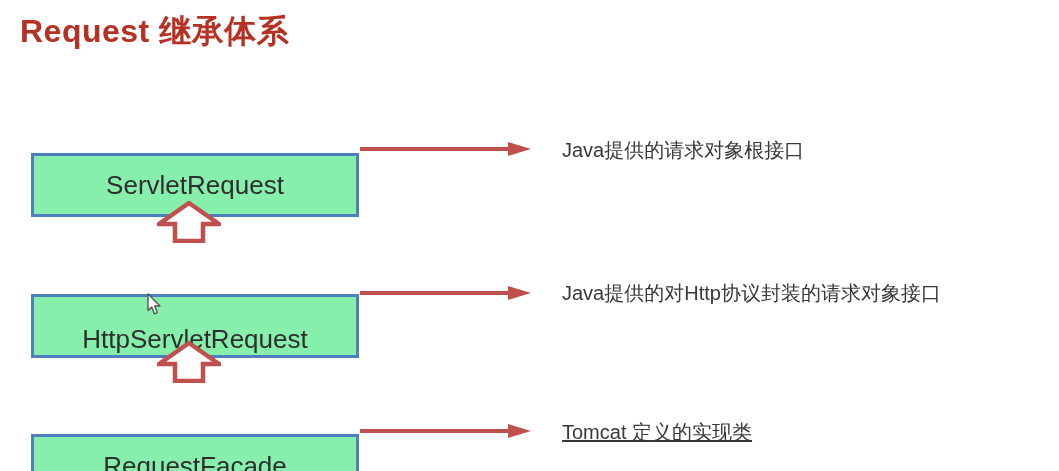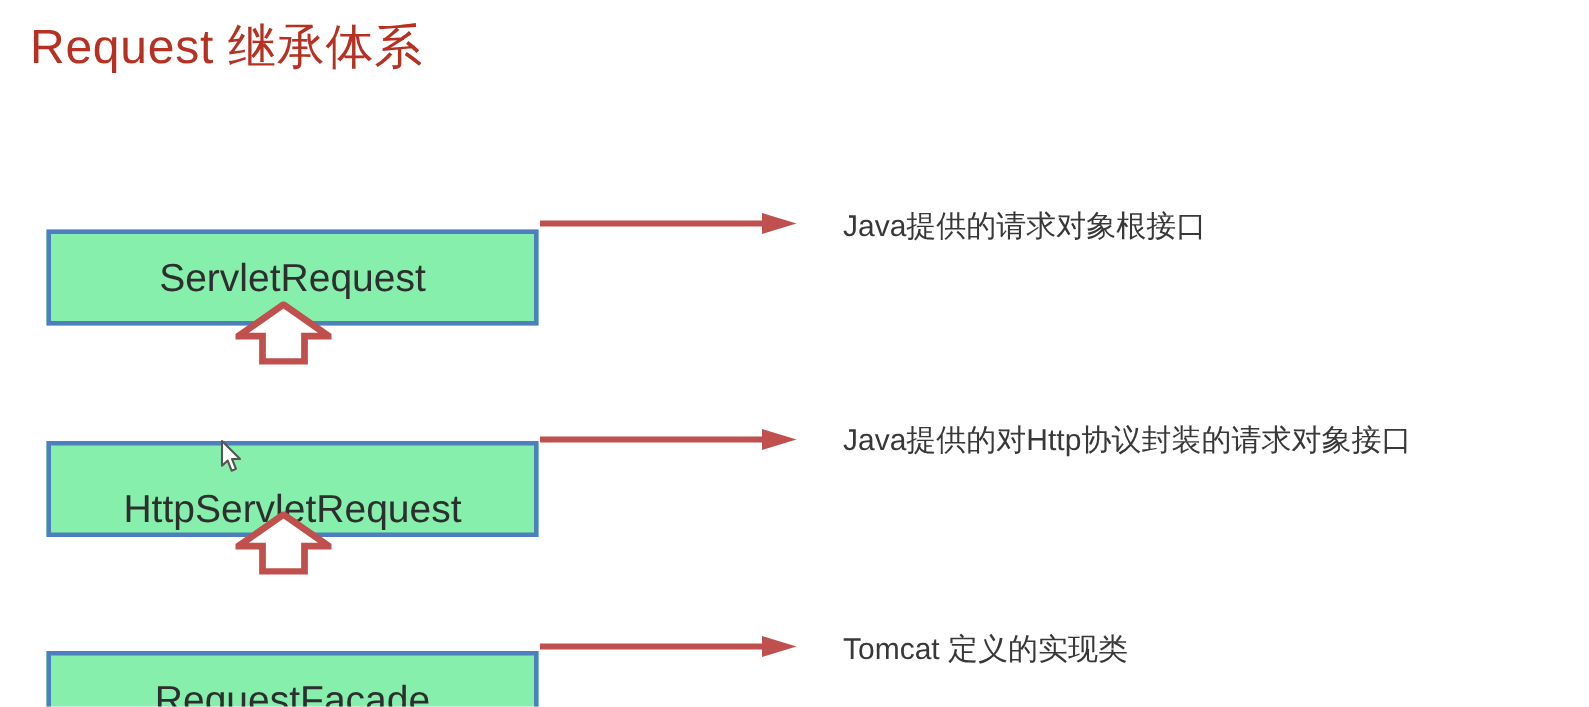--- a/index.html
+++ b/index.html
@@ -16,21 +16,21 @@
     height: 471px;
     background: #ffffff;
     font-family: "Liberation Sans", "DejaVu Sans", sans-serif;
     overflow: hidden;
   }
   .page-title {
     position: absolute;
     left: 20px;
     top: 10px;
     font-size: 32px;
-    font-weight: 400;
+    font-weight: 700;
     color: var(--title);
     letter-spacing: 0.5px;
   }
   .class-box {
     position: absolute;
     left: 31px;
     width: 328px;
     height: 64px;
     border: 3px solid var(--box-border);
     background: #86efac;
@@ -68,21 +68,21 @@
     left: 562px;
     height: 32px;
     display: flex;
     align-items: center;
     font-size: 20px;
     color: var(--text);
     white-space: nowrap;
   }
   .desc-1 { top: 134px; }
   .desc-2 { top: 277px; }
-  .desc-3 { top: 416px; }
+  .desc-3 { top: 416px; text-decoration: underline; }
   .mouse-cursor {
     position: absolute;
     left: 146px;
     top: 293px;
     width: 17px;
     height: 23px;
   }
 </style>
 </head>
 <body>

